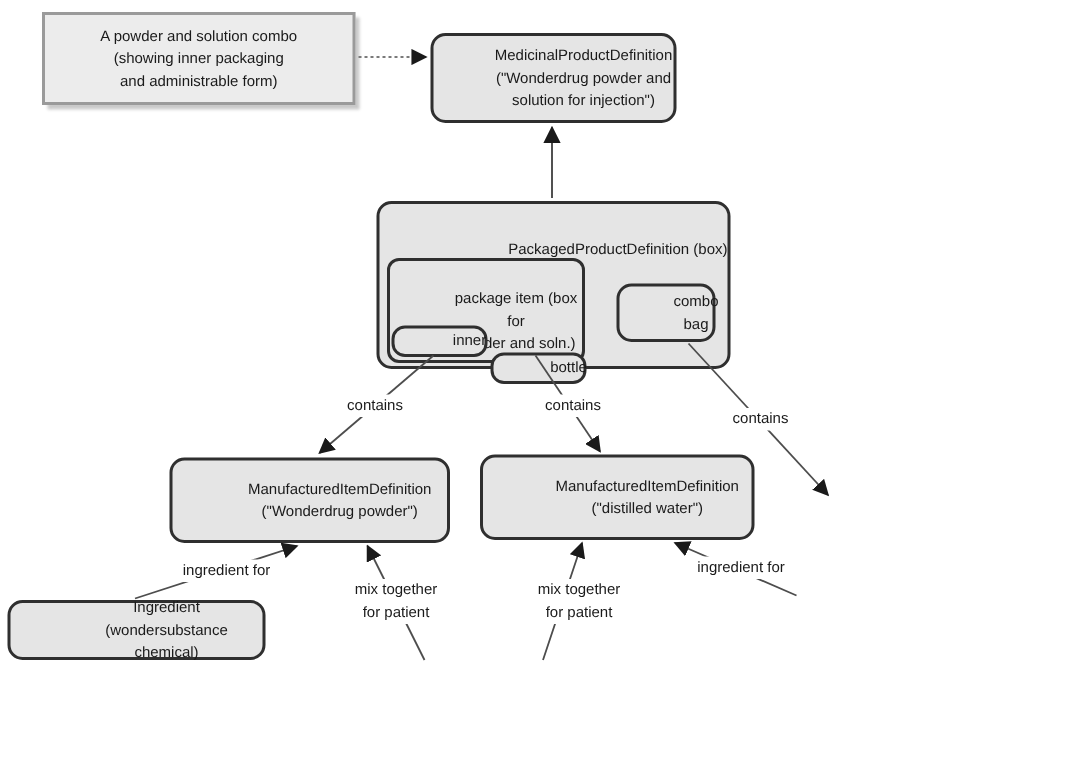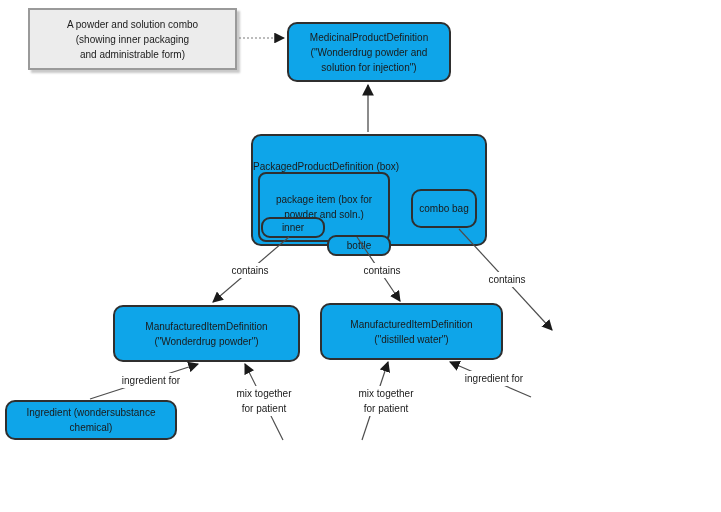--- a/index.html
+++ b/index.html
@@ -3,34 +3,34 @@
 <meta charset="utf-8">
 <style>
   html,body{margin:0;padding:0;background:#ffffff;}
   .canvas{
     position:relative;width:608px;height:512px;background:#ffffff;
     font-family:"Liberation Sans","DejaVu Sans",sans-serif;
     color:#1a1a1a;font-size:10px;line-height:15px;overflow:hidden;
   }
   svg.edges{position:absolute;left:0;top:0;width:721px;height:512px;z-index:2;}
   .box{
-    position:absolute;box-sizing:border-box;background:#0ea5e9;
+    position:absolute;box-sizing:border-box;background:#e5e5e5;
     border:2px solid #2f2f2f;border-radius:10px;
     display:flex;align-items:center;justify-content:center;
-    text-align:center;white-space:pre-line;z-index:1;
+    text-align:center;white-space:pre-line;z-index:1;padding-left:40px;
   }
   .note{
     position:absolute;box-sizing:border-box;left:28px;top:8px;width:209px;height:62px;
     background:#ececec;border:2px solid #9a9a9a;box-shadow:3px 3px 2px #c9c9c9;
     display:flex;align-items:center;justify-content:center;
     text-align:center;white-space:pre-line;z-index:1;
   }
   .mpd{left:287px;top:22px;width:164px;height:60px;}
   .ppd{left:251px;top:134px;width:236px;height:112px;display:block;}
-  .ppd-title{padding-top:8px;text-align:left;white-space:pre-line;}
+  .ppd-title{padding-top:8px;text-align:right;white-space:pre-line;}
   .package-item{left:5px;top:36px;width:132px;height:70px;border-radius:8px;display:block;}
   .package-item-label{padding-top:3px;text-align:center;white-space:pre-line;}
   .sachet{left:1px;top:43px;width:64px;height:21px;border-radius:9px;}
   .bottle{left:67px;top:43px;width:64px;height:21px;border-radius:9px;margin-top:18px;}
   .foil-bag{left:158px;top:53px;width:66px;height:39px;}
   .mid1{left:113px;top:305px;width:187px;height:57px;}
   .mid2{left:320px;top:303px;width:183px;height:57px;}
   .dd{left:557px;top:303px;width:145px;height:52px;}
   .ing1{left:5px;top:400px;width:172px;height:40px;text-align:center;}
   .ingw{left:487px;top:398px;width:173px;height:40px;}

